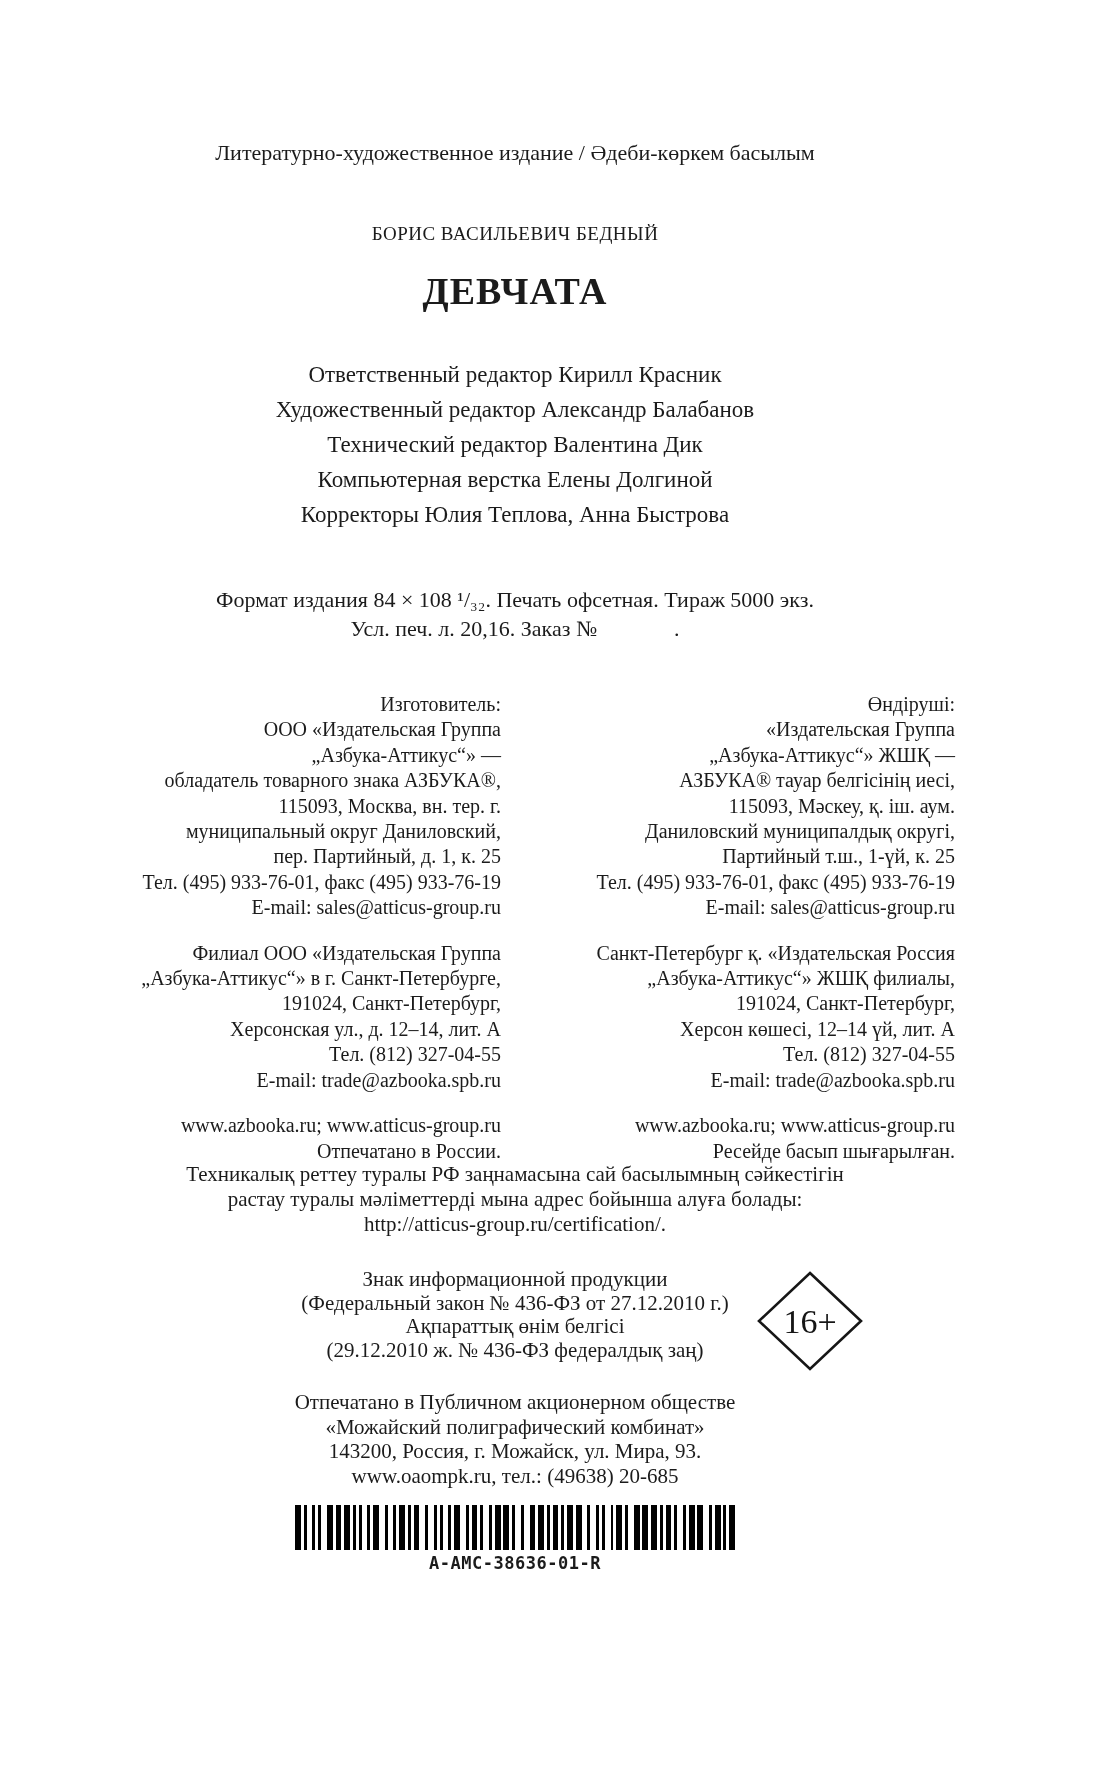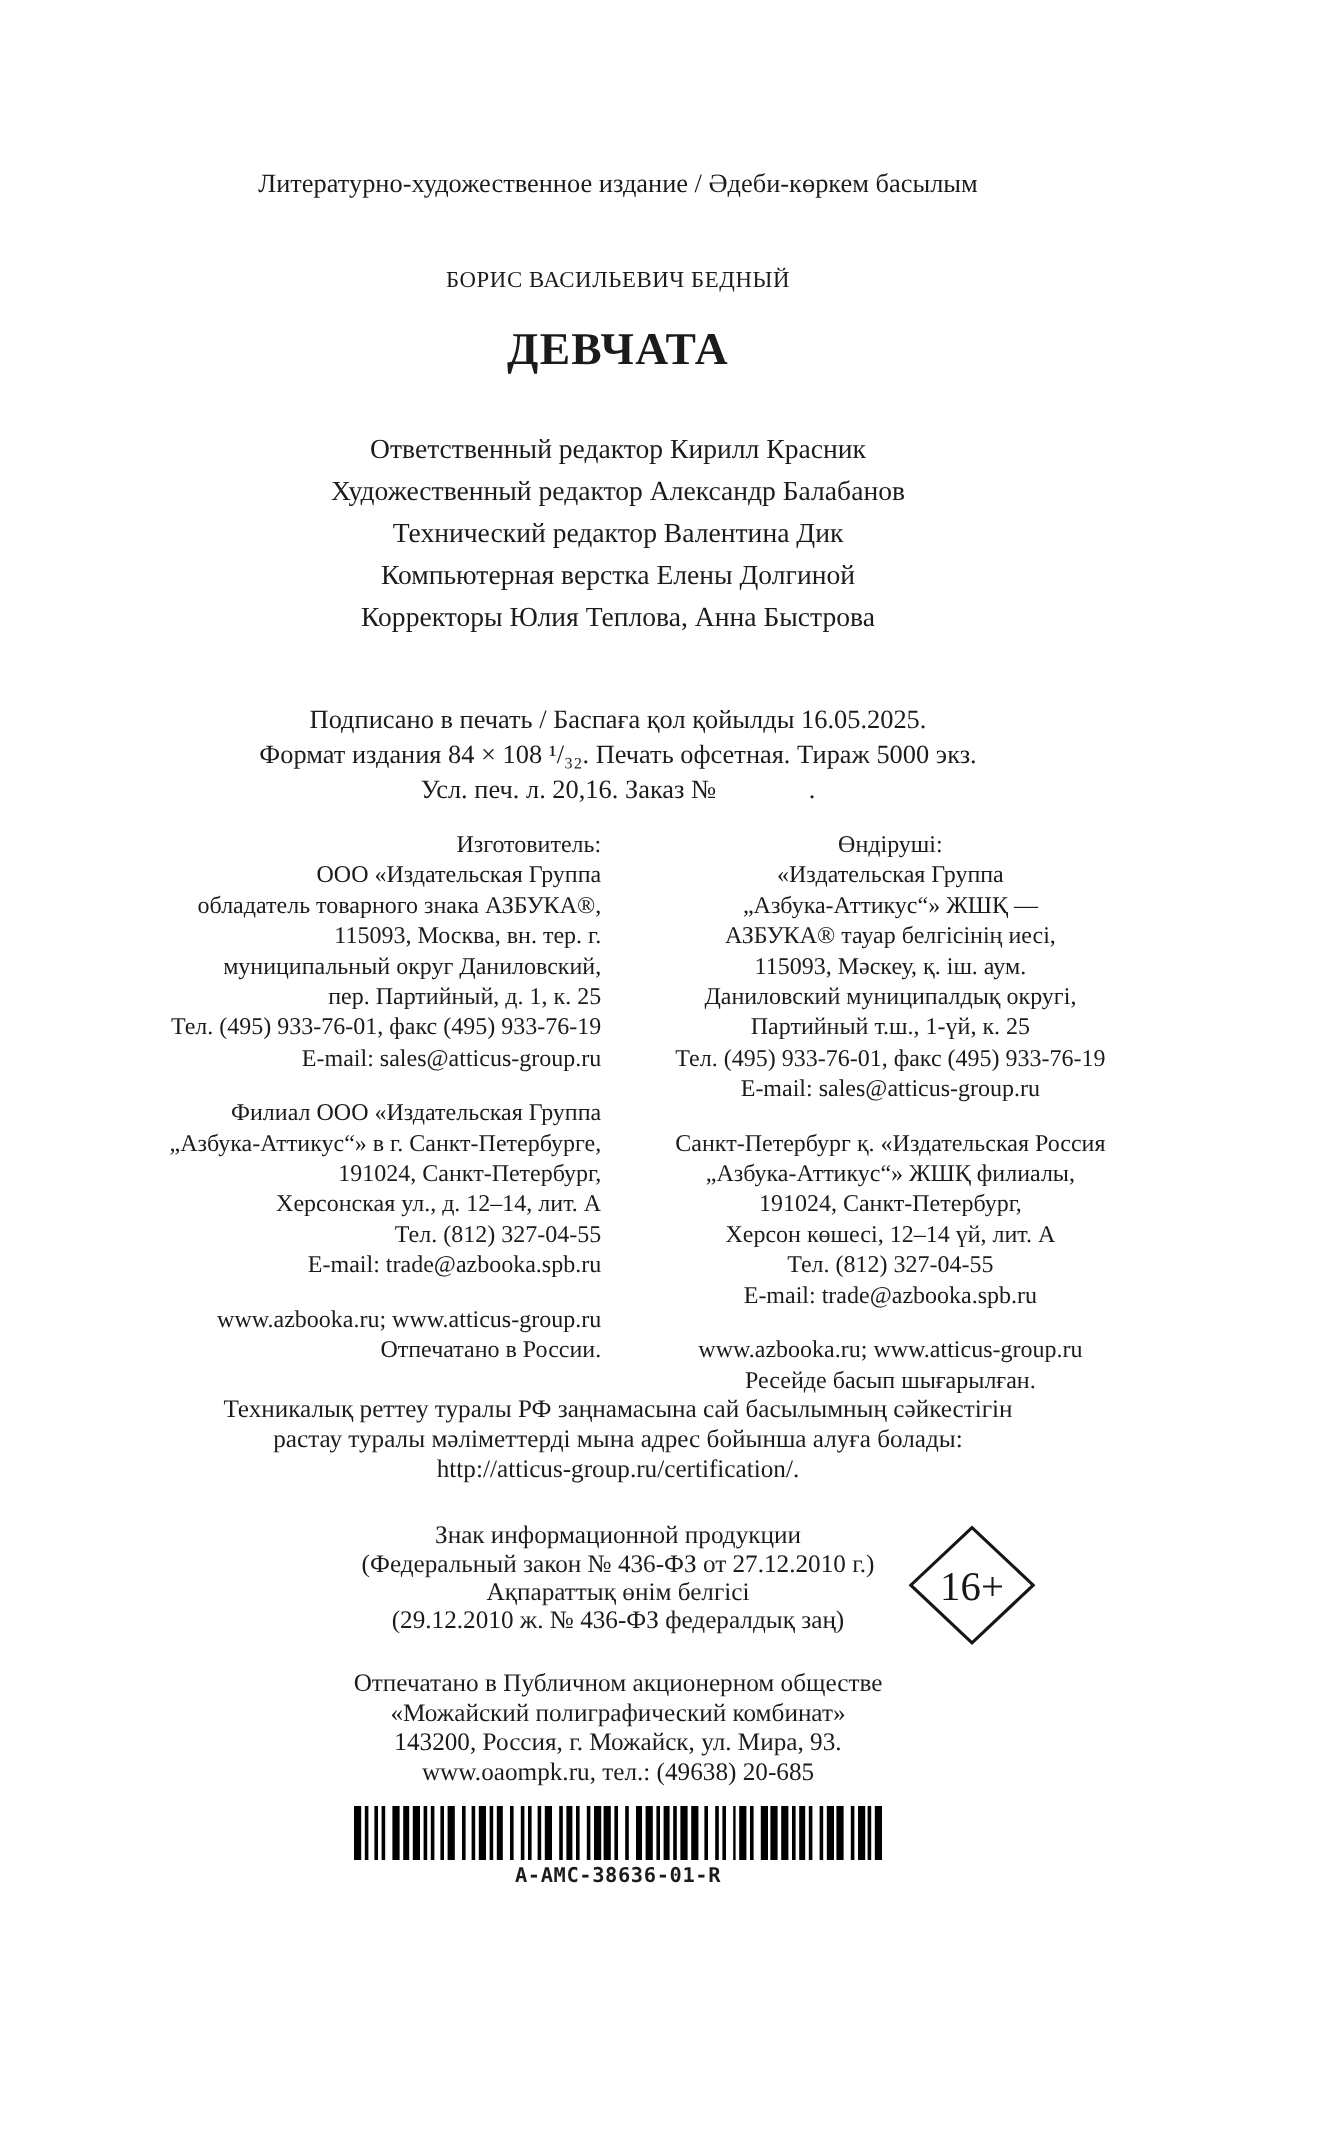--- a/index.html
+++ b/index.html
@@ -18,21 +18,21 @@
   .edition{top:140px;font-size:22px;line-height:26px;}
   .author{top:219px;font-size:19px;line-height:30px;letter-spacing:0.5px;}
   .title{top:270px;font-size:38px;line-height:42px;letter-spacing:1px;font-weight:bold;}
 
   .staff{top:357px;font-size:23px;line-height:35px;}
   .printinfo{top:585px;font-size:22px;line-height:29px;}
 
   .columns{top:692px;display:flex;gap:28px;font-size:20px;line-height:25.4px;}
   .col{flex:1;min-width:0;}
   .col-left{text-align:right;}
-  .col-right{text-align:center;}
+  .col-right{text-align:right;}
   .para{margin:0;}
 
   .cert{top:1162px;font-size:21px;line-height:25px;}
   .infosign{top:1268px;font-size:21px;line-height:23.5px;}
   .printer{top:1390px;font-size:21px;line-height:24.5px;}
 
   .age-badge{position:absolute;left:757px;top:1271px;width:106px;height:100px;}
 
   .barcode-wrap{top:1505px;}
   .barcode{
@@ -59,31 +59,31 @@
 
     <div class="block staff">
       <div>Ответственный редактор Кирилл Красник</div>
       <div>Художественный редактор Александр Балабанов</div>
       <div>Технический редактор Валентина Дик</div>
       <div>Компьютерная верстка Елены Долгиной</div>
       <div>Корректоры Юлия Теплова, Анна Быстрова</div>
     </div>
 
     <div class="block printinfo">
-      <div>Подписано в печать / Баспаға қол қойылды 16.05.2025.</div>
       <div>Формат издания 84 × 108 ¹/₃₂. Печать офсетная. Тираж 5000 экз.</div>
       <div>Усл. печ. л. 20,16. Заказ №&nbsp;&nbsp;&nbsp;&nbsp;&nbsp;&nbsp;&nbsp;&nbsp;&nbsp;&nbsp;&nbsp;&nbsp;&nbsp;&nbsp;.</div>
     </div>
 
     <div class="block columns">
       <div class="col col-left">
         <p class="para">
           </p>
           <div>Изготовитель:</div>
           <div>ООО «Издательская Группа</div>
+          <div>„Азбука-Аттикус“» —</div>
           <div>обладатель товарного знака АЗБУКА®,</div>
           <div>115093, Москва, вн. тер. г.</div>
           <div>муниципальный округ Даниловский,</div>
           <div>пер. Партийный, д. 1, к. 25</div>
           <div>Тел. (495) 933-76-01, факс (495) 933-76-19</div>
           <div>E-mail: sales@atticus-group.ru</div>
         <p></p>
         <p class="para">
           </p>
           <div>Филиал ООО «Издательская Группа</div>

